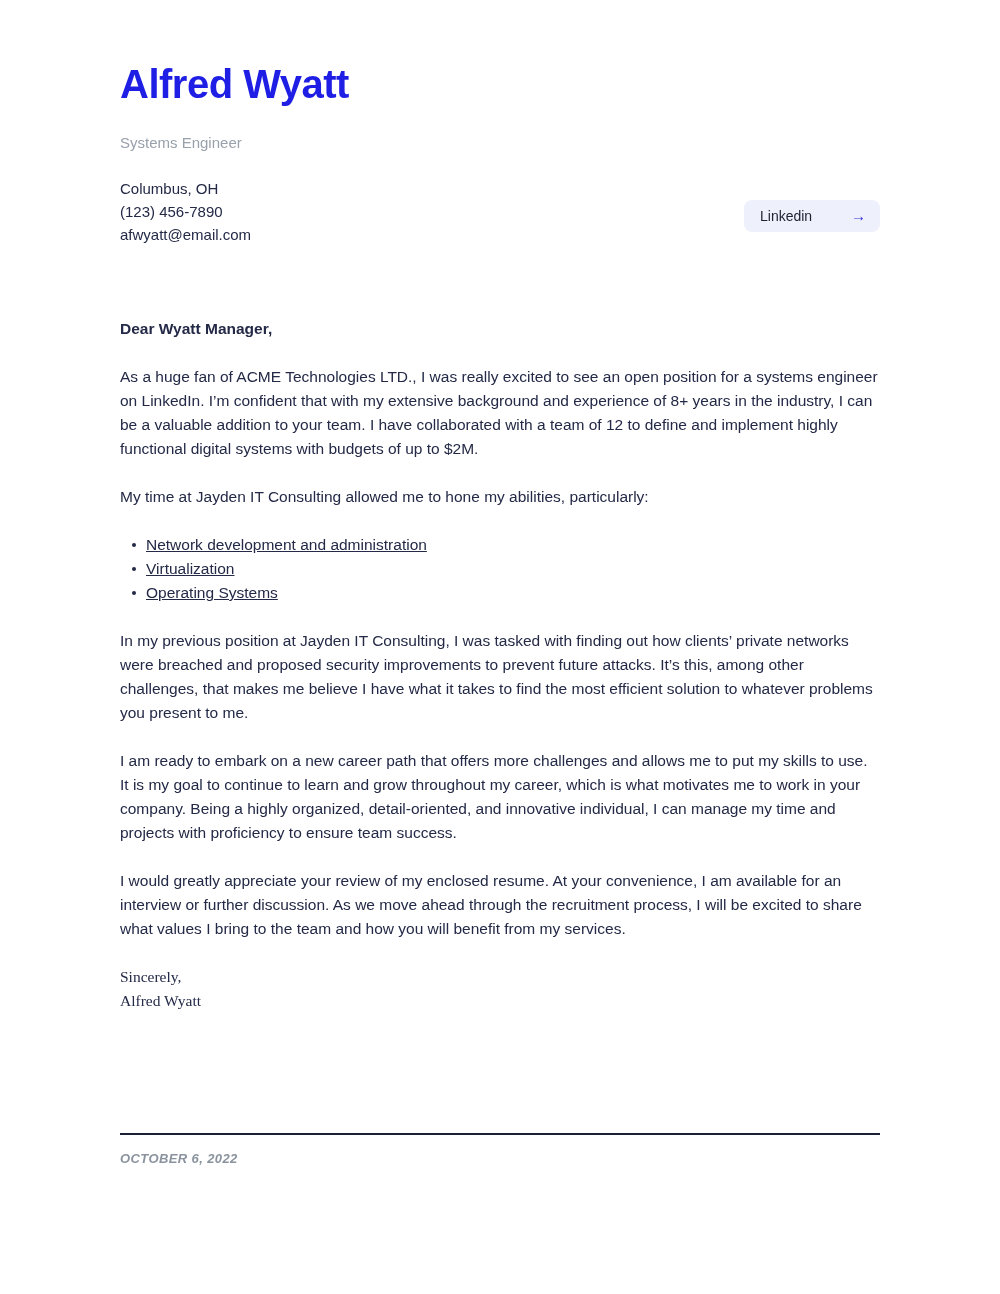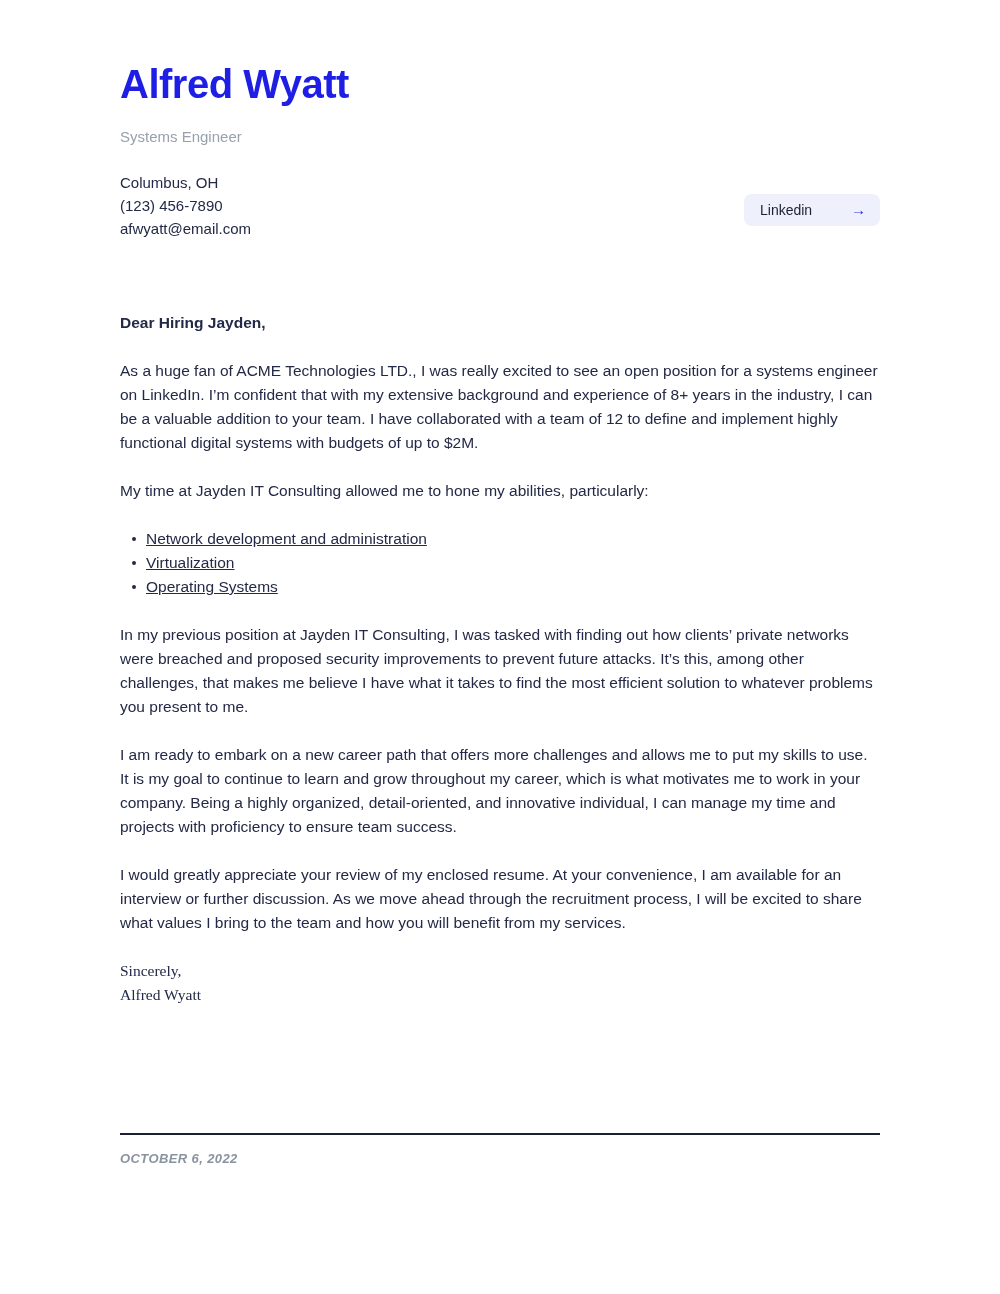--- a/index.html
+++ b/index.html
@@ -21,21 +21,21 @@
     padding: 62px 120px 0 120px;
   }
   .name {
     font-size: 40px;
     font-weight: 700;
     color: #1e1ee4;
     letter-spacing: -0.5px;
     line-height: 1.1;
   }
   .job-title {
-    margin-top: 22px;
+    margin-top: 28px;
     font-size: 15px;
     color: #98a1ac;
   }
   .contact-row {
     margin-top: 26px;
     display: flex;
     justify-content: space-between;
     align-items: center;
   }
   .contact {
@@ -130,21 +130,21 @@
       </div>
 
       <button class="linkedin-btn">
         <span class="label">Linkedin</span>
         <span class="arrow">→</span>
       </button>
     </div>
   </div>
 
   <div class="letter">
-    <p class="salutation">Dear Hiring Jayden,</p>
+    <p class="salutation">Dear Wyatt Manager,</p>
 
     <p>As a huge fan of ACME Technologies LTD., I was really excited to see an open position for a systems engineer on LinkedIn. I’m confident that with my extensive background and experience of 8+ years in the industry, I can be a valuable addition to your team. I have collaborated with a team of 12 to define and implement highly functional digital systems with budgets of up to $2M.</p>
 
     <p>My time at Jayden IT Consulting allowed me to hone my abilities, particularly:</p>
 
     <ul class="skills">
       <li>Network development and administration</li>
       <li>Virtualization</li>
       <li>Operating Systems</li>
     </ul>

